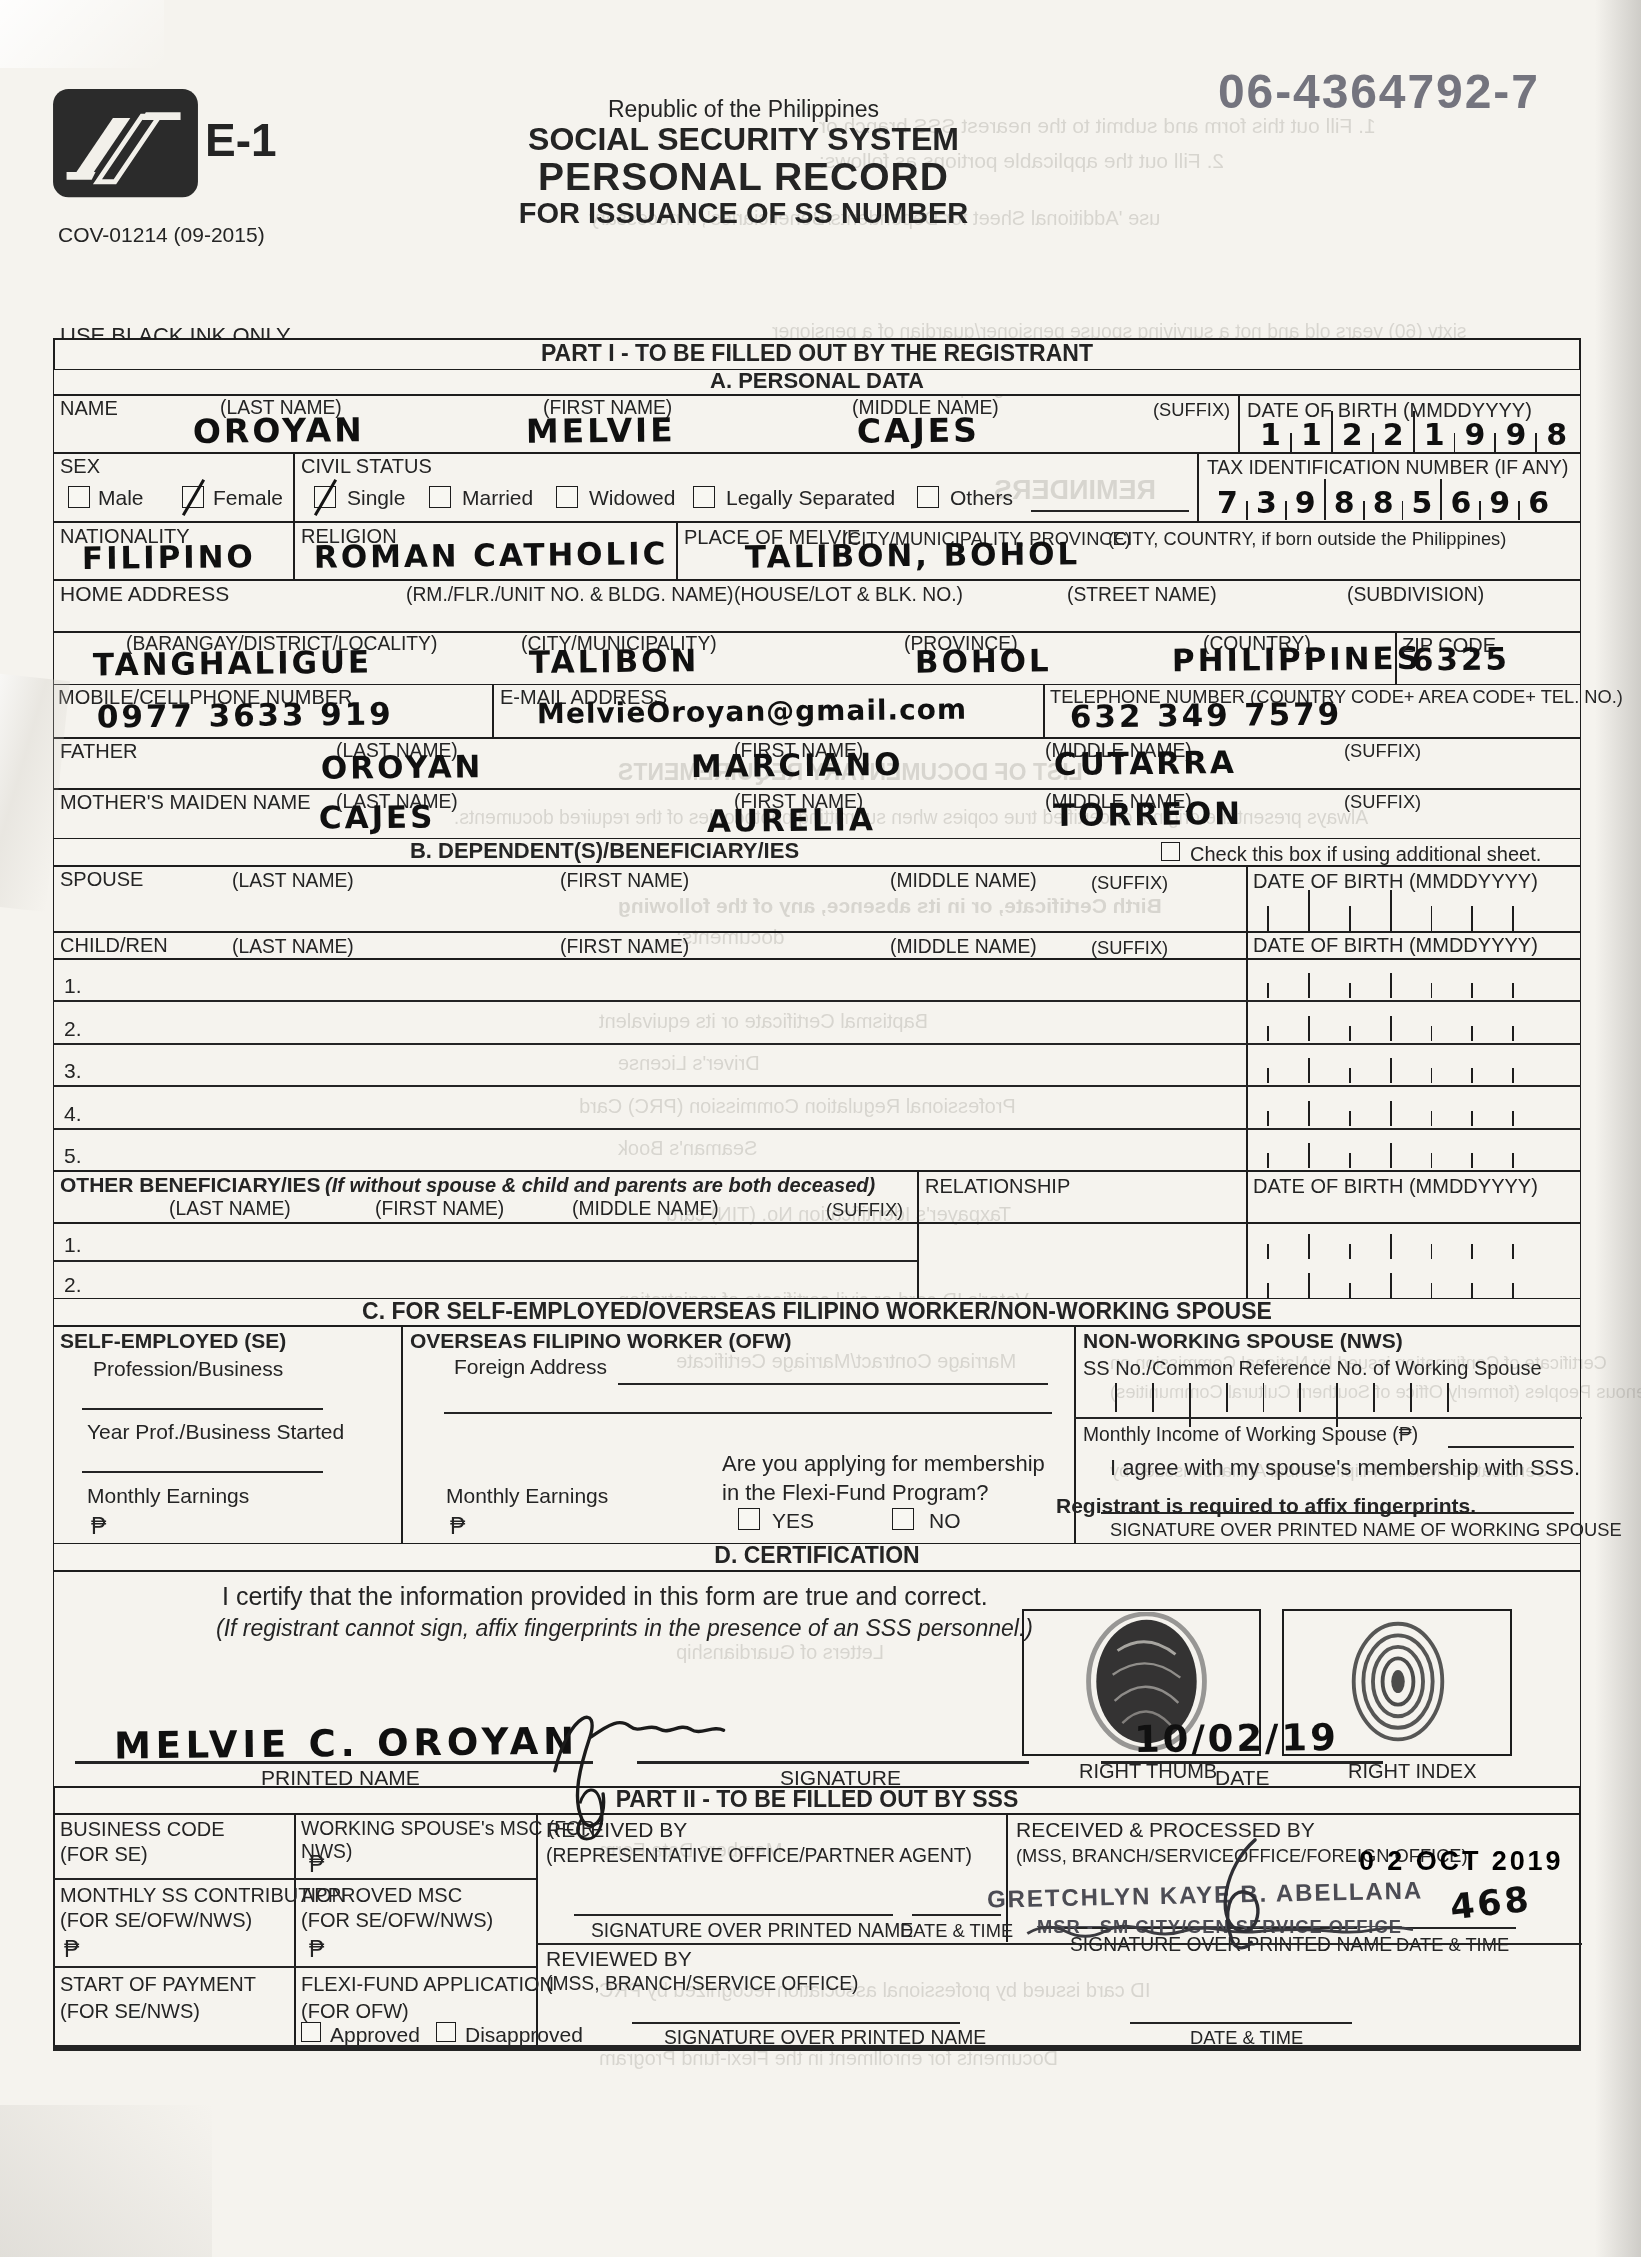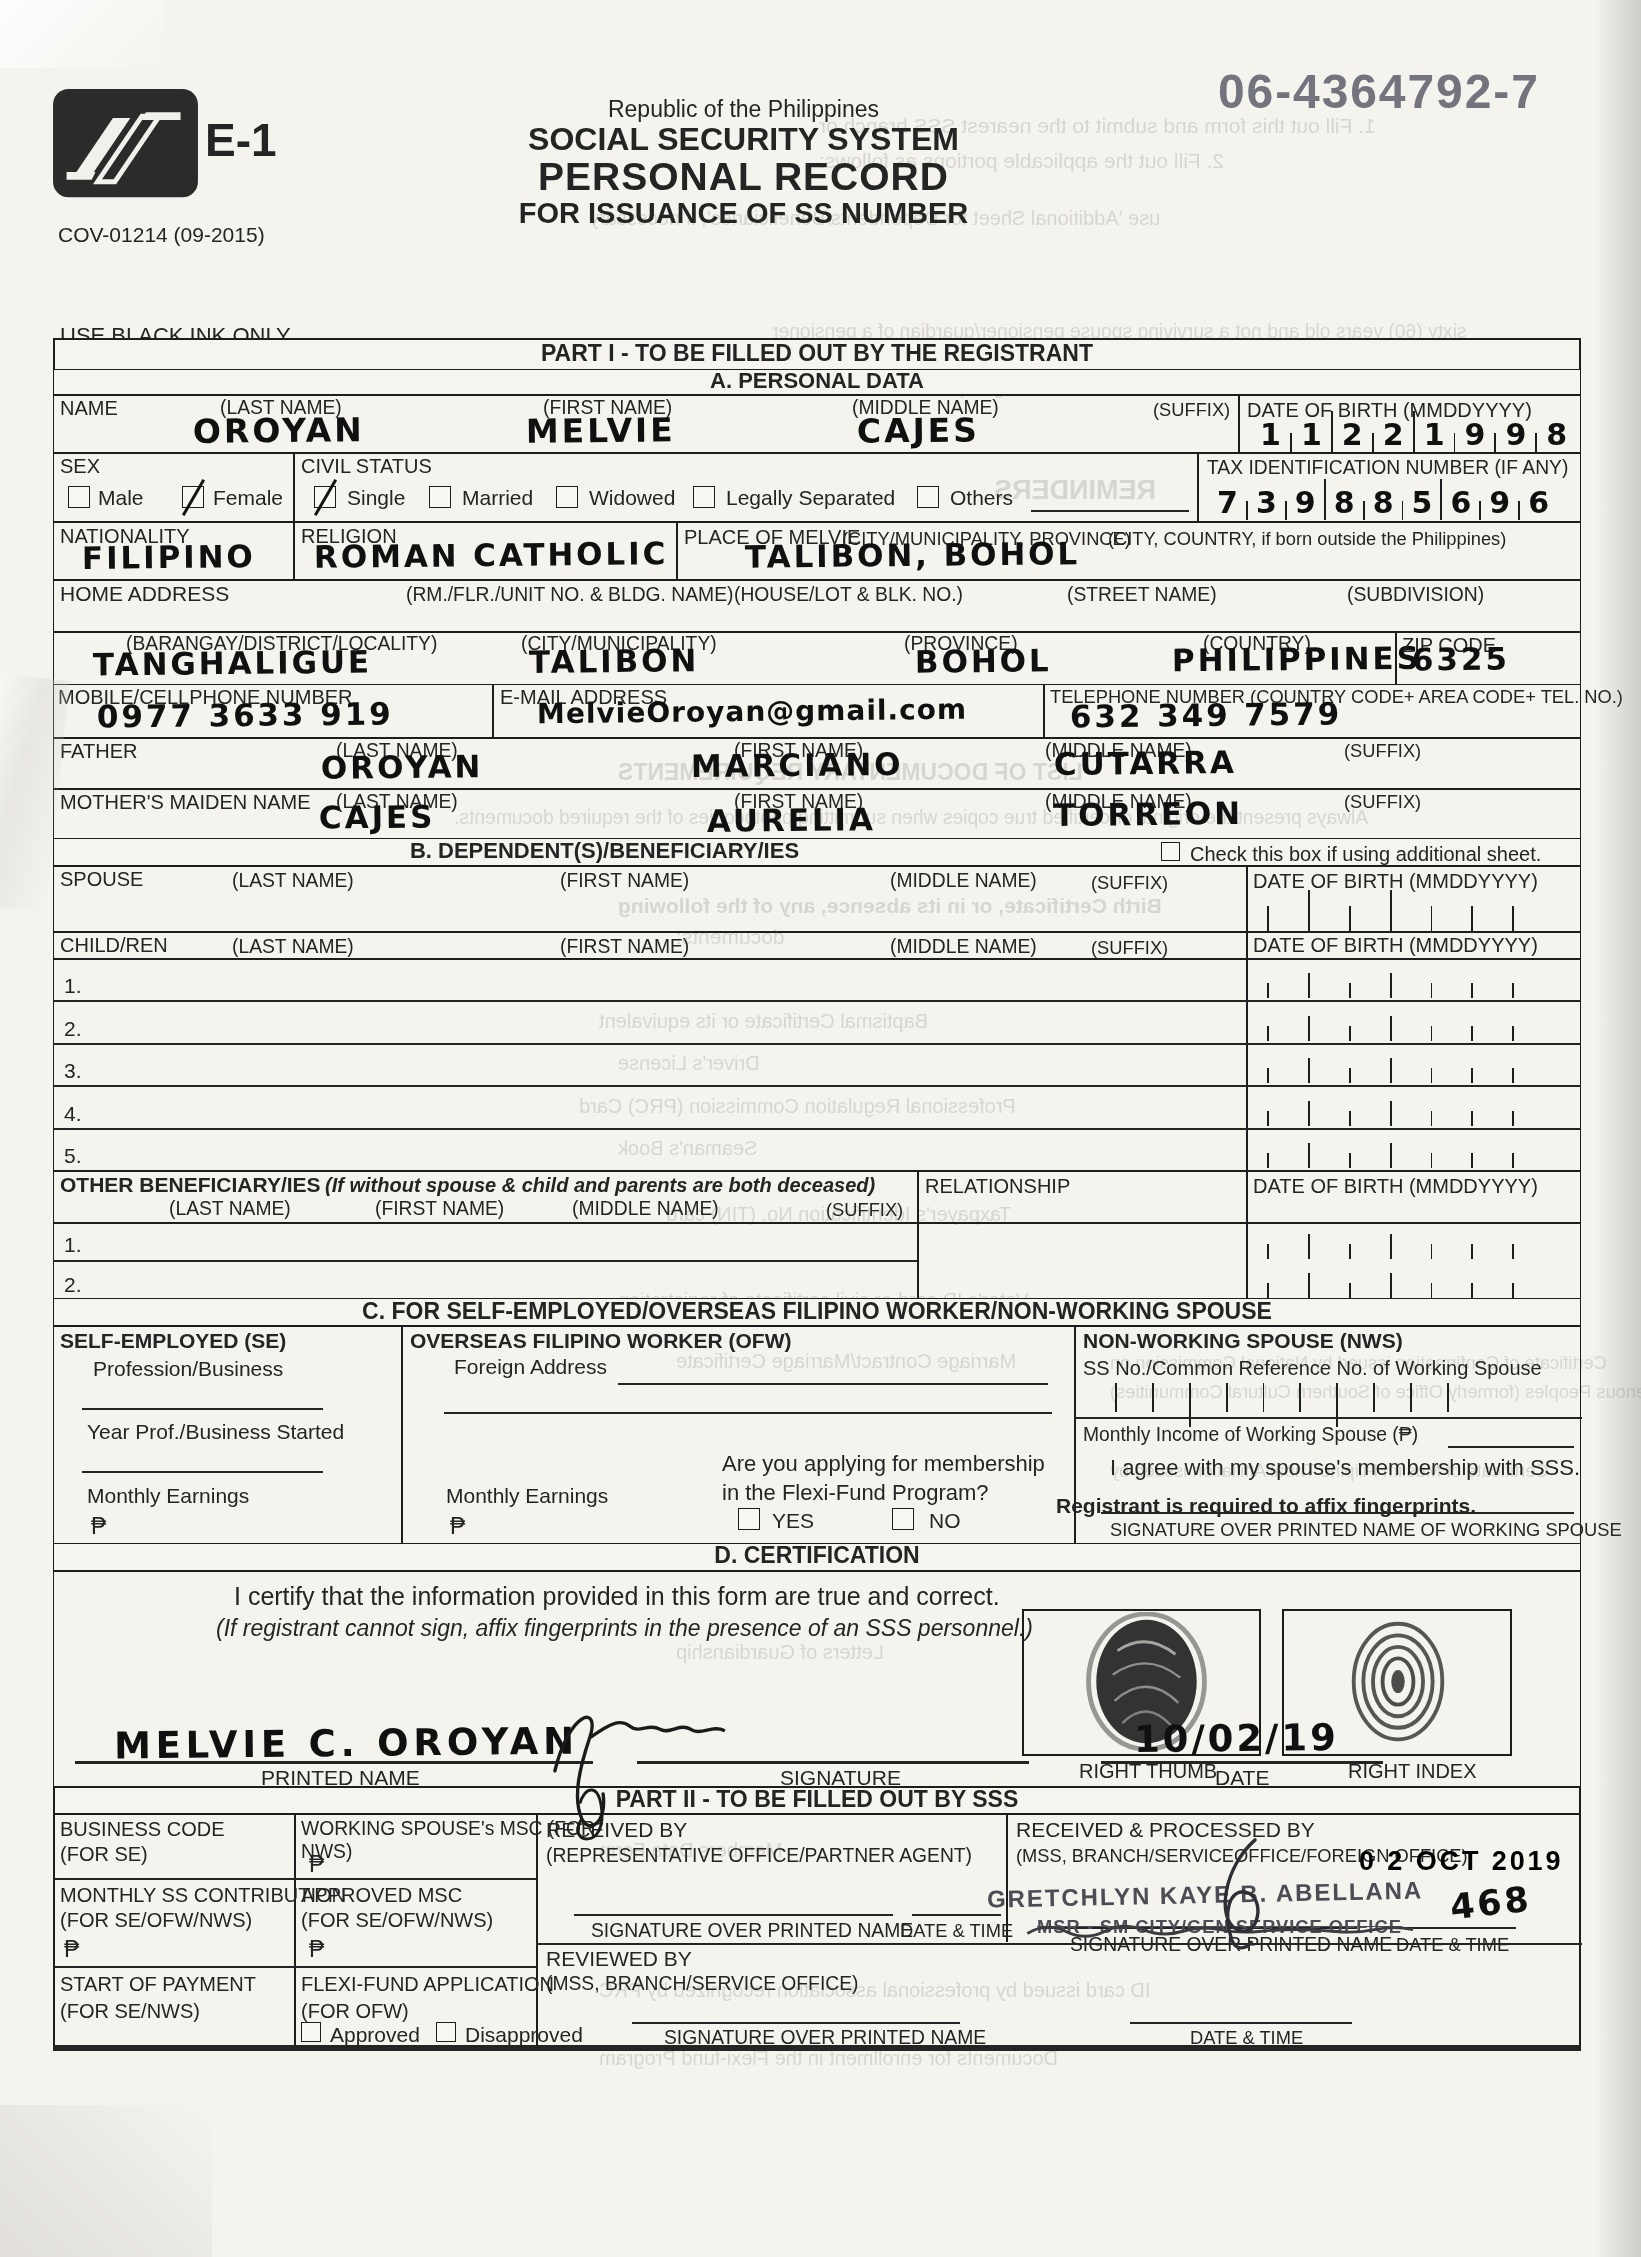--- a/index.html
+++ b/index.html
@@ -385,21 +385,21 @@
     </div>
   <div class="hline" style="left:1074px;top:1417px;width:508px"></div>
   <div class="abs f20" style="left:1083px;top:1425px">Monthly Income of Working Spouse (₱)</div>
   <div class="hline" style="left:1448px;top:1446px;width:126px"></div>
   <div class="abs f23" style="left:1110px;top:1456px">I agree with my spouse's membership with SSS.</div>
   <div class="hline" style="left:1101px;top:1512px;width:473px"></div>
   <div class="abs f19" style="left:1110px;top:1520px">SIGNATURE OVER PRINTED NAME OF WORKING SPOUSE</div>
 
   <div class="bar f24" style="left:53px;top:1543px;width:1528px;height:29px;line-height:23px;border-width:1.9px">D. CERTIFICATION</div>
   <div class="row" style="left:53px;top:1570px;width:1528px;height:218px"></div>
-  <div class="abs f26" style="left:234px;top:1583px">I certify that the information provided in this form are true and correct.</div>
+  <div class="abs f26" style="left:222px;top:1583px">I certify that the information provided in this form are true and correct.</div>
   <div class="abs f24 i" style="left:216px;top:1616px">(If registrant cannot sign, affix fingerprints in the presence of an SSS personnel.)</div>
   <div class="abs f22 b" style="left:1056px;top:1495px">Registrant is required to affix fingerprints.</div>
   <div class="abs" style="left:1022px;top:1609px;width:239px;height:147px;border:2.9px solid #1c1c1c"></div>
   <div class="abs" style="left:1282px;top:1609px;width:230px;height:147px;border:2.9px solid #1c1c1c"></div>
   <div class="abs" style="left:1074px;top:1612px">
     <svg width="145" height="140" viewBox="0 0 150 145">
       <ellipse cx="75" cy="72" rx="52" ry="64" fill="#232323" opacity="0.92"></ellipse>
       <ellipse cx="75" cy="72" rx="60" ry="70" fill="none" stroke="#3a3a3a" stroke-width="5" opacity="0.5"></ellipse>
       <path d="M45,40 Q75,20 105,44" stroke="#d8d5cf" stroke-width="3" fill="none" opacity="0.7"></path>
       <path d="M40,65 Q75,40 110,68" stroke="#cfccc5" stroke-width="2.5" fill="none" opacity="0.6"></path>

